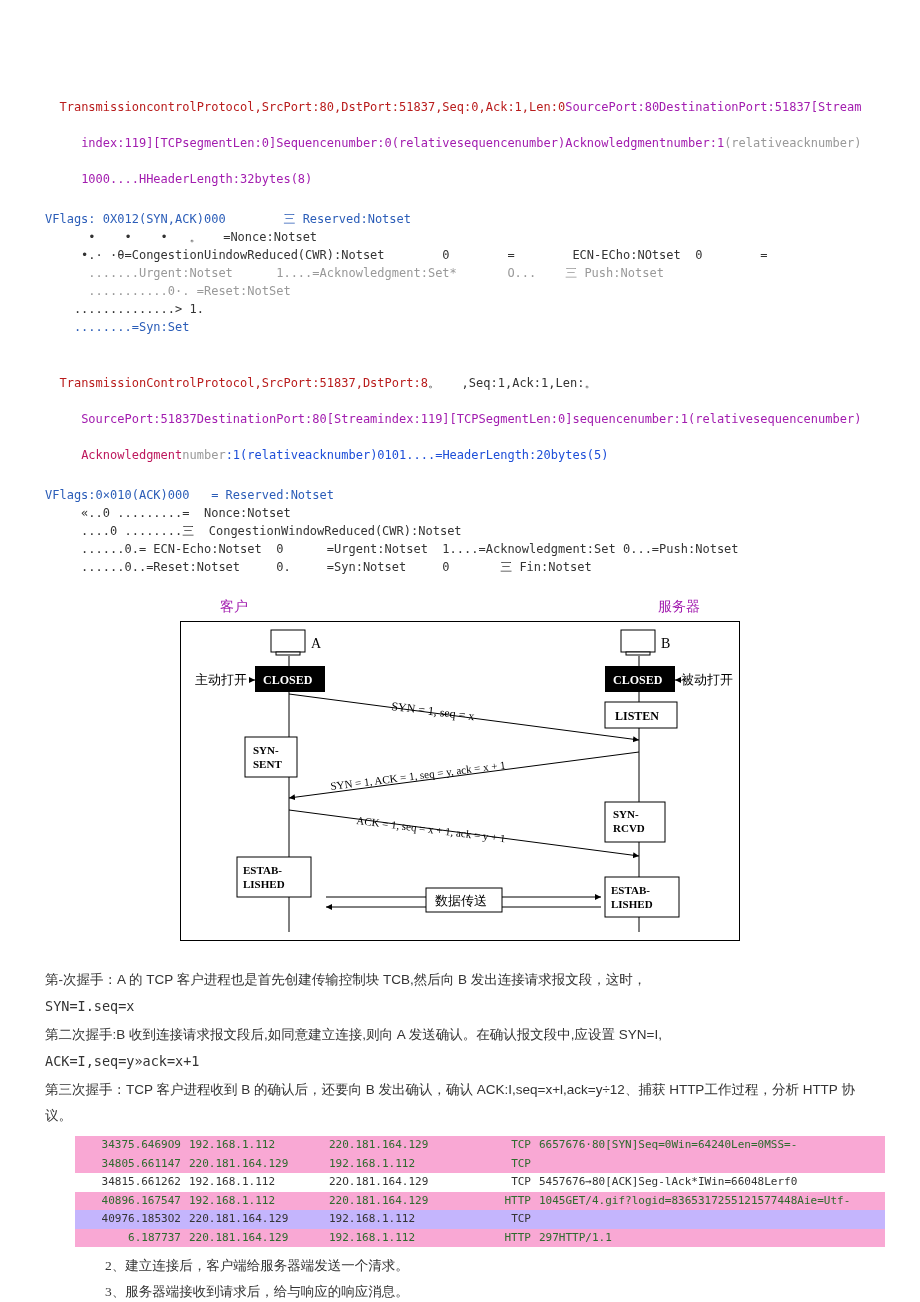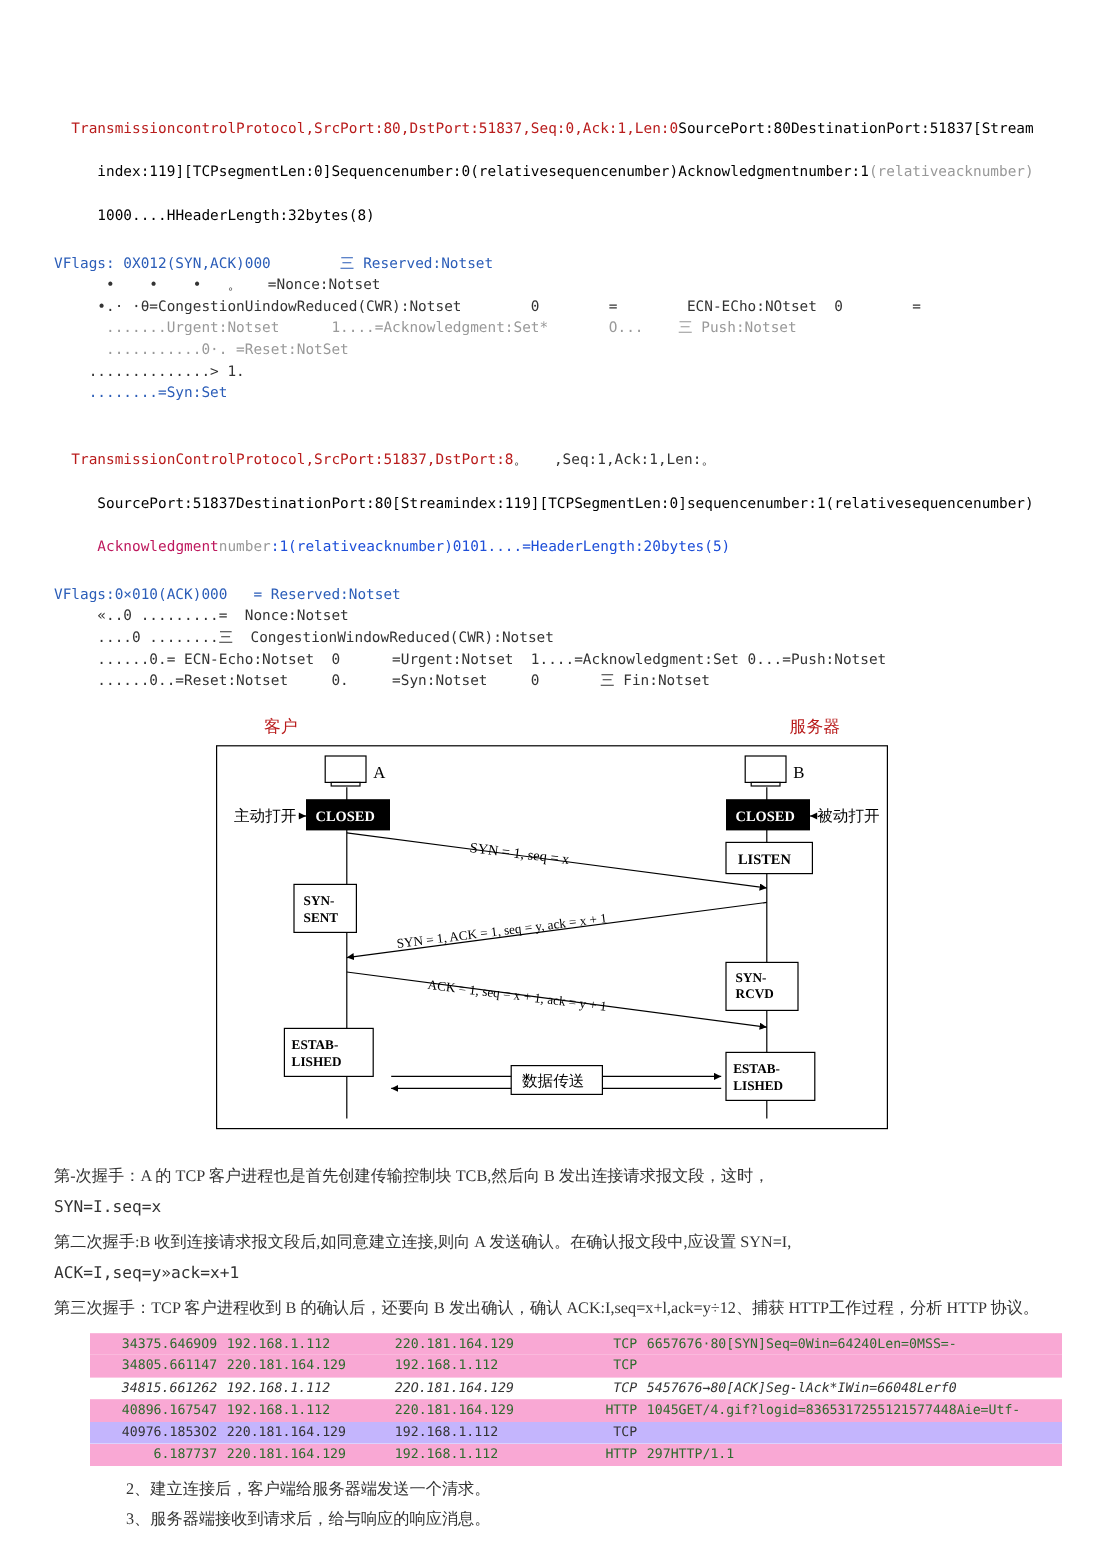--- a/index.html
+++ b/index.html
@@ -14,69 +14,69 @@
   }
   .tcp-header {
     font-family: Consolas, monospace;
     font-size: 12px;
     white-space: pre-wrap;
     word-break: break-all;
     margin-bottom: 4px;
   }
   .blue-text { color: #b91c1c; }
   .gray-text { color: #999; }
-  .seg2 { color: #000000; }
+  .seg2 { color: #a21caf; }
   .flags-block {
     font-family: Consolas, monospace;
     font-size: 12px;
     color: #333;
     white-space: pre;
     margin-bottom: 20px;
   }
   .flags-block .label { color: #2b5db8; }
   .diagram-wrap {
     width: 560px;
     margin: 10px auto 20px;
     position: relative;
   }
   .diagram {
     border: 1px solid #000;
     background: #fff;
   }
   .top-labels {
     font-family: "SimSun", serif;
     font-size: 14px;
-    color: #b91c1c;
+    color: #a21caf;
     display: flex;
     justify-content: space-between;
     padding: 0 40px;
     margin-bottom: 4px;
   }
   .para {
-    font-family: Liberation Serif, serif;
+    font-family: Liberation Sans, sans-serif;
     font-size: 13.5px;
     color: #333;
     line-height: 1.9;
     margin: 2px 0;
   }
   .packet-table {
     width: 810px;
     margin: 8px 0 6px 30px;
     font-family: Consolas, monospace;
     font-size: 11px;
     border-collapse: collapse;
   }
   .packet-table tr { }
   .packet-table td {
     padding: 1px 4px;
     white-space: nowrap;
     overflow: hidden;
   }
   .row-green { background: #f9a8d4; color: #2d6b2d; }
-  .row-white { background: #fff; color: #333; font-style: italic; }
+  .row-white { background: #fff; color: #333; }
   .row-gray { background: #c4b5fd; color: #333; }
   .col-time { width: 110px; text-align: right; padding-right:30px;}
   .col-src { width: 140px; }
   .col-dst { width: 140px; }
   .col-proto { width: 70px; text-align: right; }
   .col-info { }
   .num-list {
     font-family: "SimSun", serif;
     font-size: 13.5px;
     color: #333;

